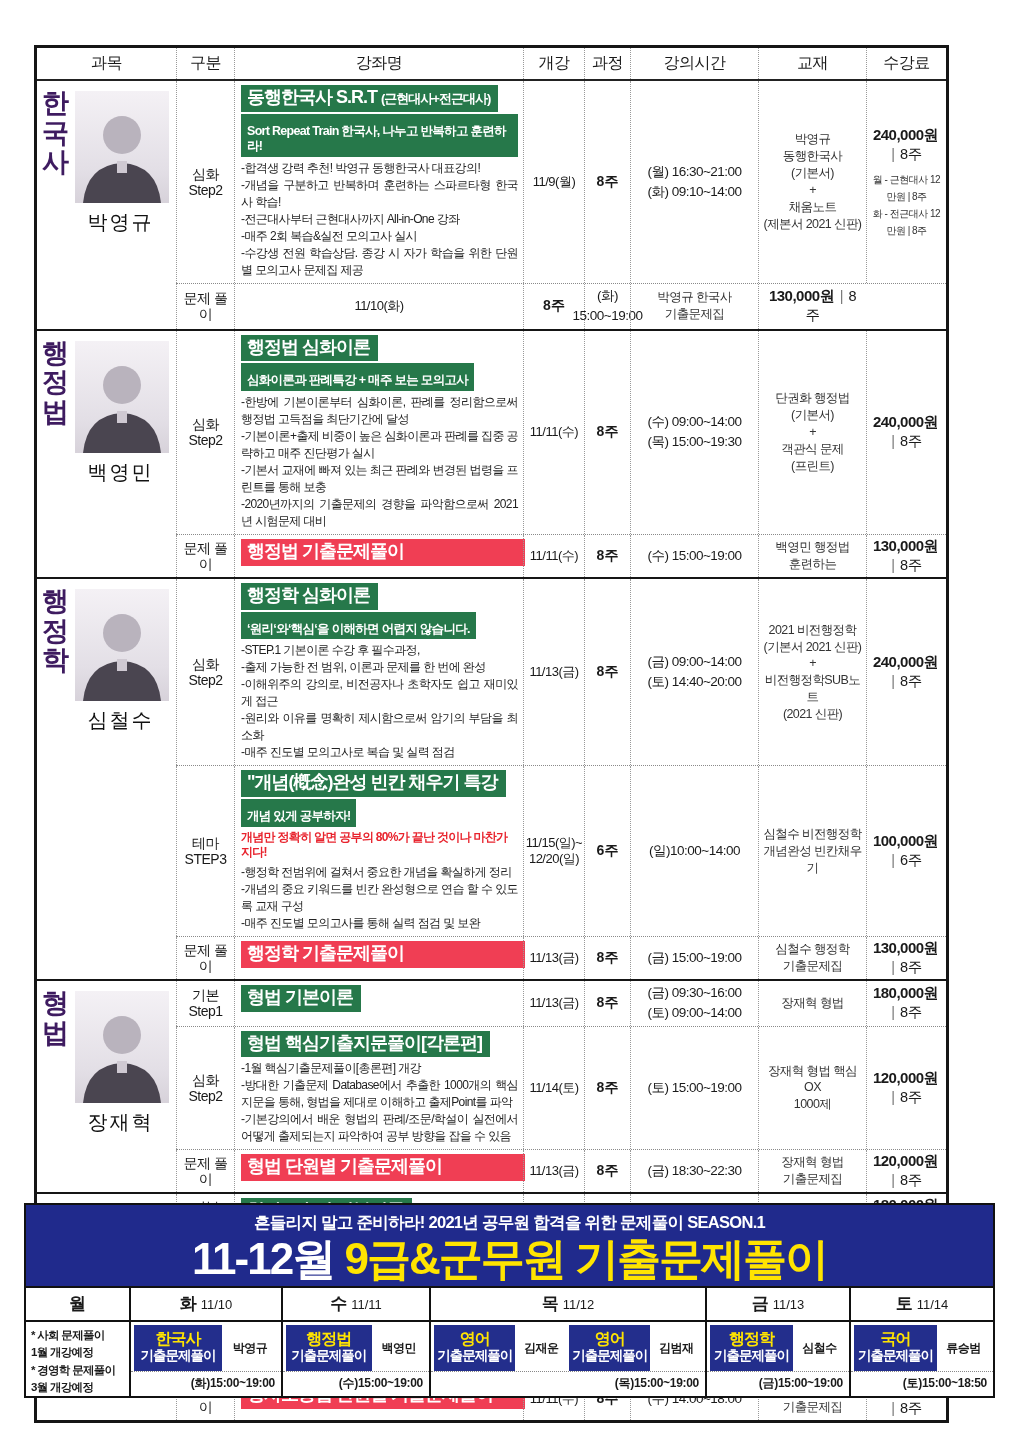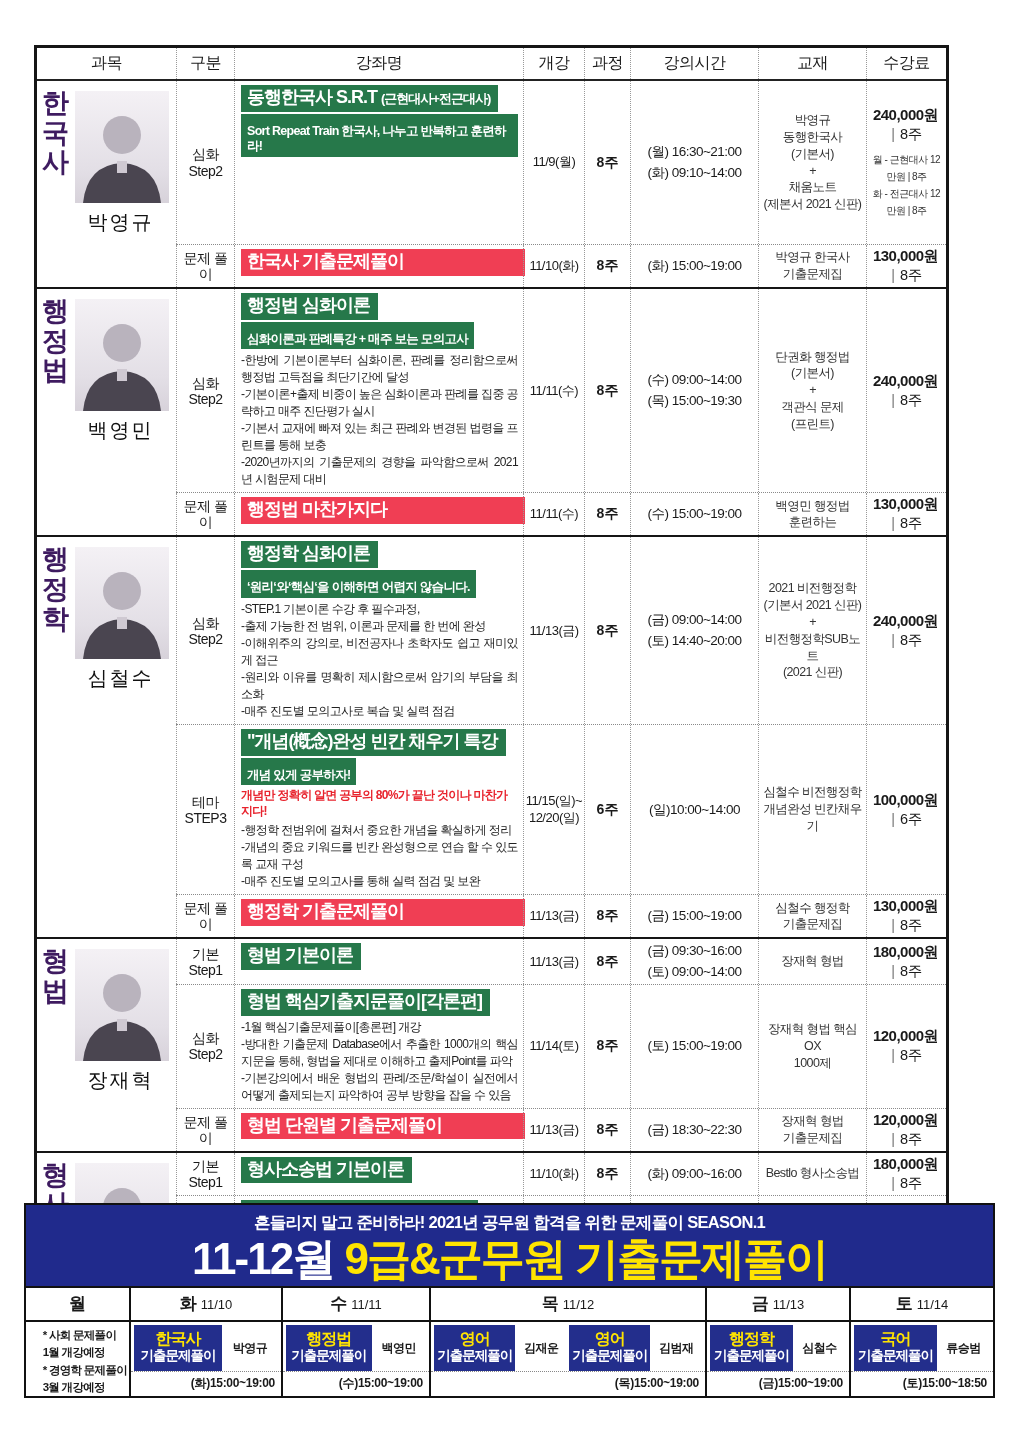--- a/index.html
+++ b/index.html
@@ -45,21 +45,21 @@
   .banner .big .yellow{color:#ffe400;}
   
   .week-table{position:absolute;left:24px;top:1288px;width:971px;border:2.5px solid #111;border-top:none;box-sizing:border-box;background:#fff;}
   .wt-grid{display:grid;grid-template-columns:103px 152px 148px 276px 144px 1fr;}
   .day-head{border-bottom:2px solid #111;}
   .day-head .dc{border-left:2px solid #111;text-align:center;padding:4px 0 5px 0;}
   .day-head .dc:first-child{border-left:none;}
   .day-head .dlab{font-weight:bold;font-size:17px;}
   .day-head .ddate{font-size:13px;margin-left:4px;}
   .day-body .dc{border-left:2px solid #111;display:flex;flex-direction:column;min-height:72px;box-sizing:border-box;}
-  .day-body .dc:first-child{border-left:none;align-items:flex-end;}
+  .day-body .dc:first-child{border-left:none;}
   .note{font-size:11.5px;font-weight:bold;letter-spacing:-0.7px;line-height:1.5;padding:5px 2px 0 5px;white-space:pre-line;text-align:left;}
   .courses{display:flex;flex:1;padding:3px 3px 0 3px;gap:2px;}
   .cpair{display:flex;flex:1;}
   .cbox{background:#232e8c;color:#fff;flex:1.5;text-align:center;padding:1px 2px 3px 2px;display:flex;flex-direction:column;justify-content:center;}
   .cbox .csub{color:#ffe400;font-weight:bold;font-size:16px;letter-spacing:-1px;line-height:1.15;}
   .cbox .clab{color:#fff;font-weight:bold;font-size:13.5px;letter-spacing:-1px;line-height:1.15;}
   .cinst{flex:1;display:flex;align-items:center;justify-content:center;font-size:12px;font-weight:bold;letter-spacing:-0.5px;}
   .timeline{border-top:1.5px dotted #888;font-size:12px;font-weight:bold;text-align:right;padding:3px 6px 4px 0;letter-spacing:-0.3px;}
 </style>
 </head>
@@ -93,43 +93,45 @@
           </div>
           <div class="iname">박영규</div>
         </div>
         <div class="rows">
           <div class="sub-row" style="min-height: 163px;">
             <div class="c gubun">심화
 Step2</div>
             <div class="c course">
               <div class="title-box">동행한국사 S.R.T <span class="tsuffix">(근현대사+전근대사)</span></div>
               <div><span class="subtitle-box">Sort Repeat Train 한국사, 나누고 반복하고 훈련하라!</span></div>
+              <div class="bullets">-합격생 강력 추천! 박영규 동행한국사 대표강의!
+-개념을 구분하고 반복하며 훈련하는 스파르타형 한국사 학습!
+-전근대사부터 근현대사까지 All-in-One 강좌
+-매주 2회 복습&amp;실전 모의고사 실시
+-수강생 전원 학습상담. 종강 시 자가 학습을 위한 단원별 모의고사 문제집 제공</div>
             </div>
             <div class="c start">11/9(월)</div>
             <div class="c weeks">8주</div>
             <div class="c time">(월) 16:30~21:00
 (화) 09:10~14:00</div>
             <div class="c book">박영규
 동행한국사
 (기본서)
 +
 채움노트
 (제본서 2021 신판)</div>
             <div class="c">
               <div class="price-main"><b>240,000원</b><span class="sep"> | </span><span>8주</span></div>
               <div class="price-sub">월 - 근현대사 12만원 | 8주
 화 - 전근대사 12만원 | 8주</div>
             </div>
           </div>
           <div class="sub-row" style="min-height: 36px;">
             <div class="c gubun">문제
 풀이</div>
-            <div class="c course">
-              <div class="title-box red">한국사 기출문제풀이</div>
-            </div>
             <div class="c start">11/10(화)</div>
             <div class="c weeks">8주</div>
             <div class="c time">(화) 15:00~19:00</div>
             <div class="c book">박영규 한국사
 기출문제집</div>
             <div class="c">
               <div class="price-main"><b>130,000원</b><span class="sep"> | </span><span>8주</span></div>
             </div>
           </div>
         </div>
@@ -172,21 +174,21 @@
 객관식 문제
 (프린트)</div>
             <div class="c">
               <div class="price-main"><b>240,000원</b><span class="sep"> | </span><span>8주</span></div>
             </div>
           </div>
           <div class="sub-row" style="min-height: 42px;">
             <div class="c gubun">문제
 풀이</div>
             <div class="c course">
-              <div class="title-box red">행정법 마찬가지다</div>
+              <div class="title-box red">행정법 기출문제풀이</div>
             </div>
             <div class="c start">11/11(수)</div>
             <div class="c weeks">8주</div>
             <div class="c time">(수) 15:00~19:00</div>
             <div class="c book">백영민 행정법
 훈련하는</div>
             <div class="c">
               <div class="price-main"><b>130,000원</b><span class="sep"> | </span><span>8주</span></div>
             </div>
           </div>

